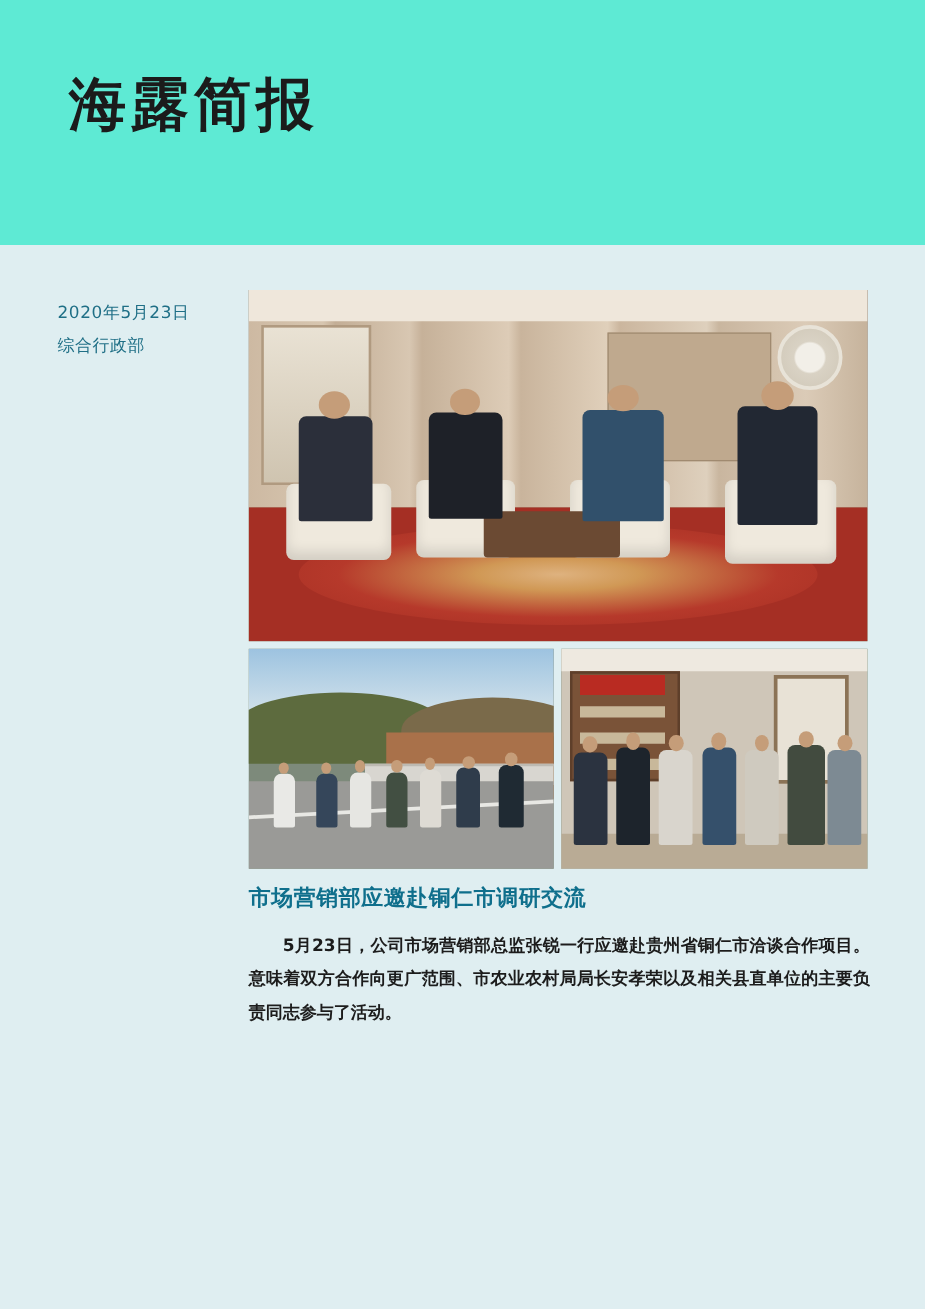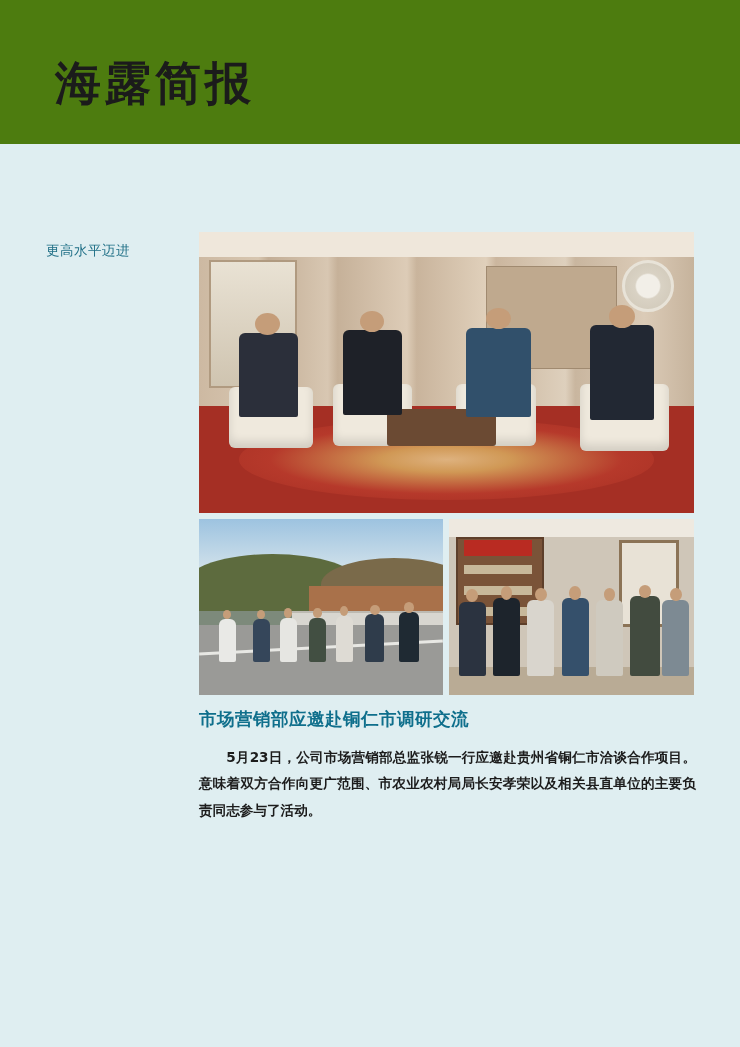--- a/index.html
+++ b/index.html
@@ -20,22 +20,22 @@
     background: #dfeef1;
     box-sizing: border-box;
     overflow: hidden;
   }
   
   .masthead {
     position: absolute;
     left: 0;
     top: 0;
     width: 740px;
-    height: 144px;
-    background: #4d7c0f;
+    height: 196px;
+    background: #5eead4;
   }
   .masthead-inner {
     position: absolute;
     left: 55px;
     top: 60px;
     display: flex;
     align-items: flex-end;
   }
   .pub-title {
     font-family: "DejaVu Sans", "Liberation Sans", sans-serif;
@@ -256,21 +256,22 @@
 
 <div class="page">
 
   <div class="masthead">
     <div class="masthead-inner">
       <div class="pub-title">海露简报</div>
     </div>
   </div>
 
   <div class="meta">
-    <div>更高水平迈进</div>
+    <div>2020年5月23日</div>
+    <div>综合行政部</div>
   </div>
 
   <div class="photos">
 
     <div class="photo-main">
       <div class="p1-wall"></div>
       <div class="p1-ceiling"></div>
       <div class="p1-window"></div>
       <div class="p1-tvwall"></div>
       <div class="p1-fan"></div>

